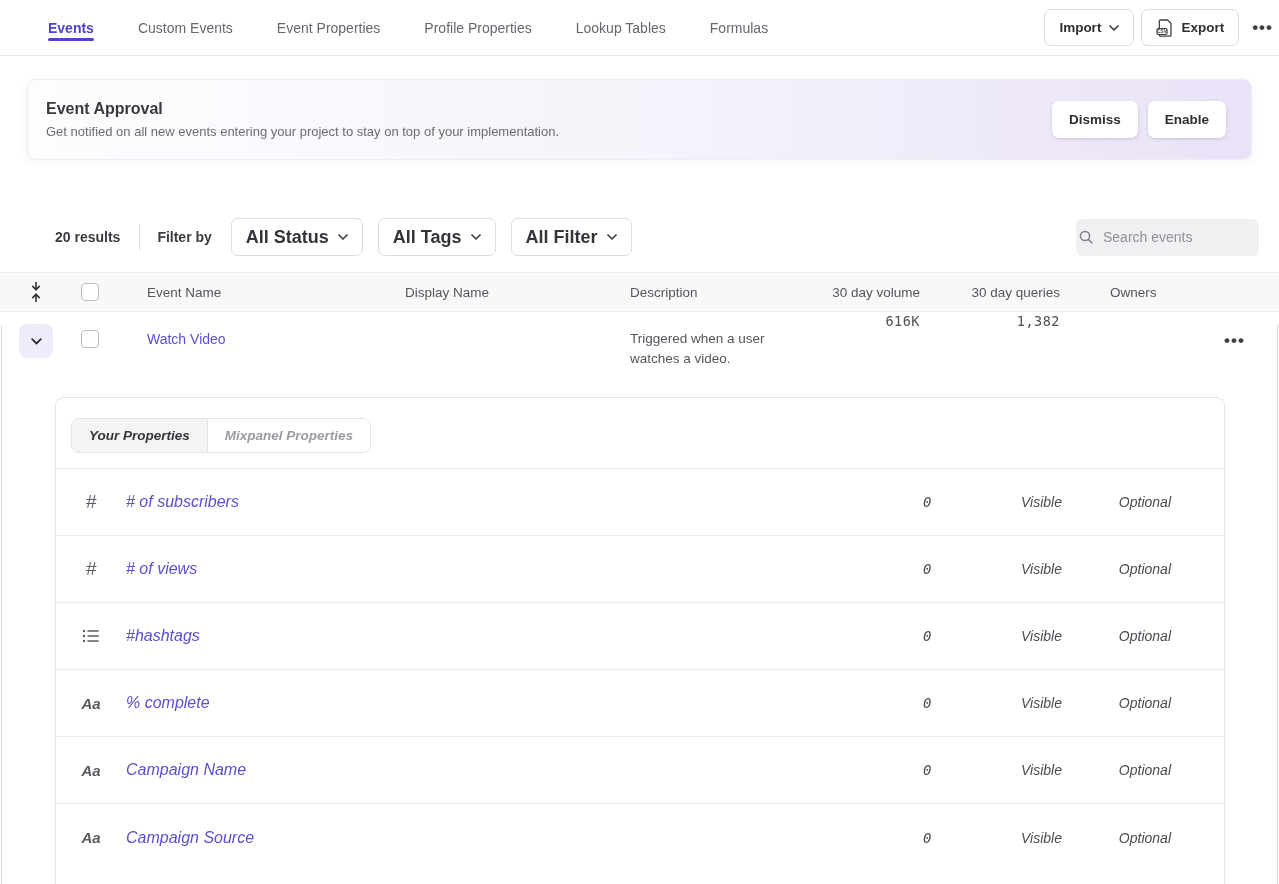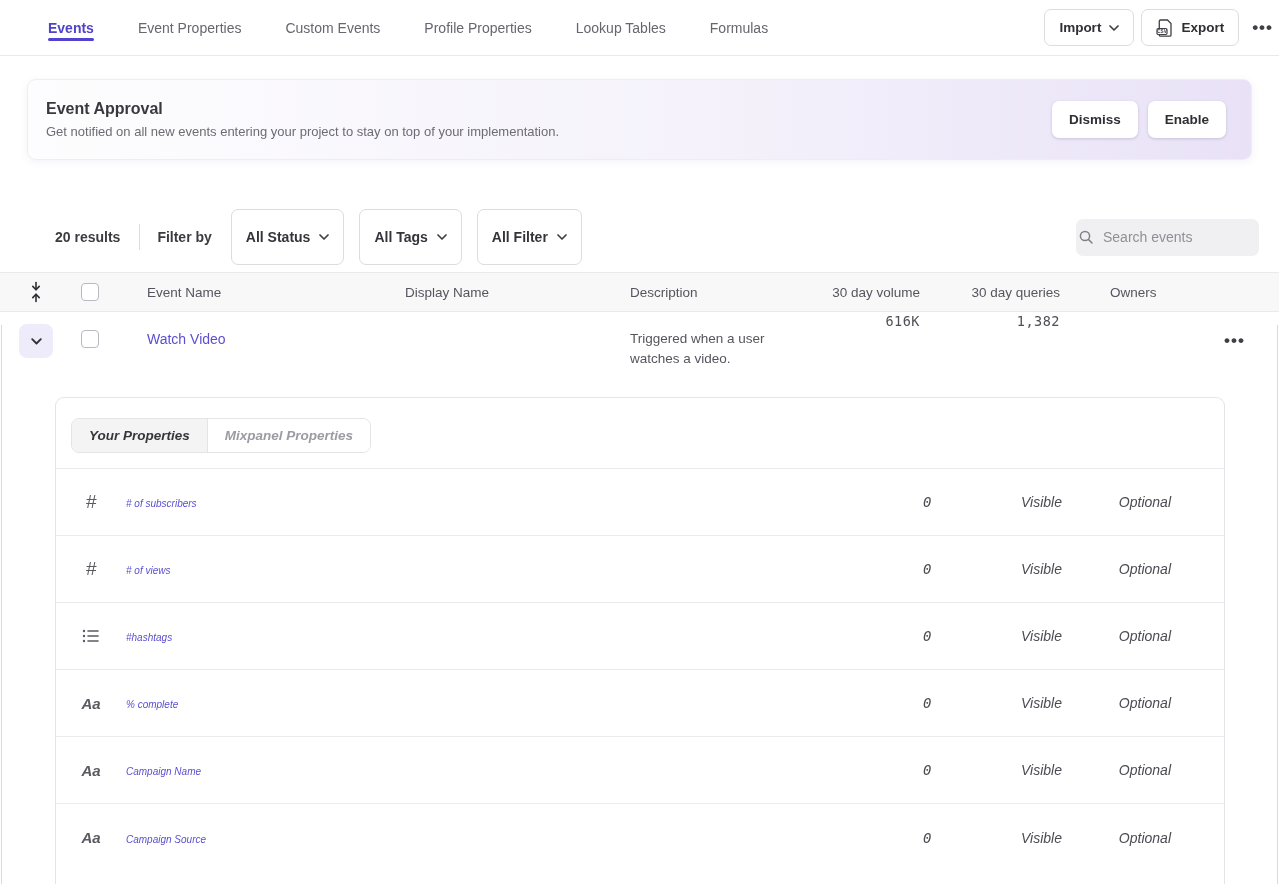--- a/index.html
+++ b/index.html
@@ -33,22 +33,22 @@
   .banner-actions { display:flex; gap:10px; }
   .banner-btn { height:37px; padding:0 17px; background:#fff; border:none; border-radius:7px;
                 box-shadow:0 1px 3px rgba(40,30,80,0.18); font-size:13.5px; font-weight:600;
                 color:#2f2f34; cursor:pointer; font-family:inherit; }
 
   
   .toolbar { margin-top:57px; height:40px; display:flex; align-items:center; padding:0 20px 0 55px; }
   .results { font-size:14px; font-weight:700; color:#3b3b41; }
   .vdiv { width:1px; height:26px; background:#dcdce1; margin:0 17px 0 19px; }
   .filterby { font-size:14px; font-weight:600; color:#3b3b41; margin-right:19px; }
-  .dropdown { display:flex; align-items:center; gap:9px; height:56px; padding:0 14px; background:#fff;
-              border:1px solid #dcdce1; border-radius:7px; font-size:14px; font-weight:600; color:#34343a;
+  .dropdown { display:flex; align-items:center; gap:9px; height:38px; padding:0 14px; background:#fff;
+              border:1px solid #dcdce1; border-radius:7px; font-size:18px; font-weight:600; color:#34343a;
               margin-right:15px; cursor:pointer; font-family:inherit; }
   .search { margin-left:auto; width:183px; height:37px; background:#f0f0f2; border-radius:7px;
             display:flex; align-items:center; padding:0 2px; gap:9px; }
   .search input { border:none; outline:none; background:transparent; font-size:14px; color:#3c3c42;
                   width:100%; font-family:inherit; }
   .search input::placeholder { color:#8f8f97; }
 
   
   .grid { display:grid; grid-template-columns:72px 36px 297px 225px 190px 100px 140px 150px 69px; }
   .thead { margin-top:15px; height:40px; background:#f8f8f9; border-top:1px solid #eaeaec;
@@ -80,40 +80,40 @@
   .ptab.active { background:#f4f4f5; color:#35353b; }
   .ptab.inactive { background:#fff; color:#9b9ba3; border-left:1px solid #e4e4e8; }
   .panel-head-border { border-bottom:1px solid #e9e9ec; margin-top:15px; }
 
   .prop-row { display:grid; grid-template-columns:70px 736px 70px 130px 109px; padding-right:53px;
               height:67px; align-items:center; border-bottom:1px solid #ececef; }
   .prop-row:last-child { border-bottom:none; }
   .prop-icon { display:flex; justify-content:center; color:#55555c; }
   .glyph-hash { font-size:19px; color:#5a5a61; }
   .glyph-text { font-size:15px; font-weight:600; color:#5a5a61; }
-  .prop-link { font-size:10px; color:#5a4fcf; }
+  .prop-link { font-size:16px; color:#5a4fcf; }
   .prop-cell { font-size:14px; color:#4b4b52; text-align:right; }
 
   
   .edge-line { position:absolute; top:325px; bottom:0; width:1px; background:#d9d9de; }
   .edge-line.left { left:1px; } .edge-line.right { right:1px; }
 </style>
 </head>
 <body>
 
 <div class="topnav">
   <div class="tabs">
     <div class="tab active">
         <span>Events</span>
       </div>
     <div class="tab">
+        <span>Custom Events</span>
+      </div>
+    <div class="tab">
         <span>Event Properties</span>
-      </div>
-    <div class="tab">
-        <span>Custom Events</span>
       </div>
     <div class="tab">
         <span>Profile Properties</span>
       </div>
     <div class="tab">
         <span>Lookup Tables</span>
       </div>
     <div class="tab">
         <span>Formulas</span>
       </div>

